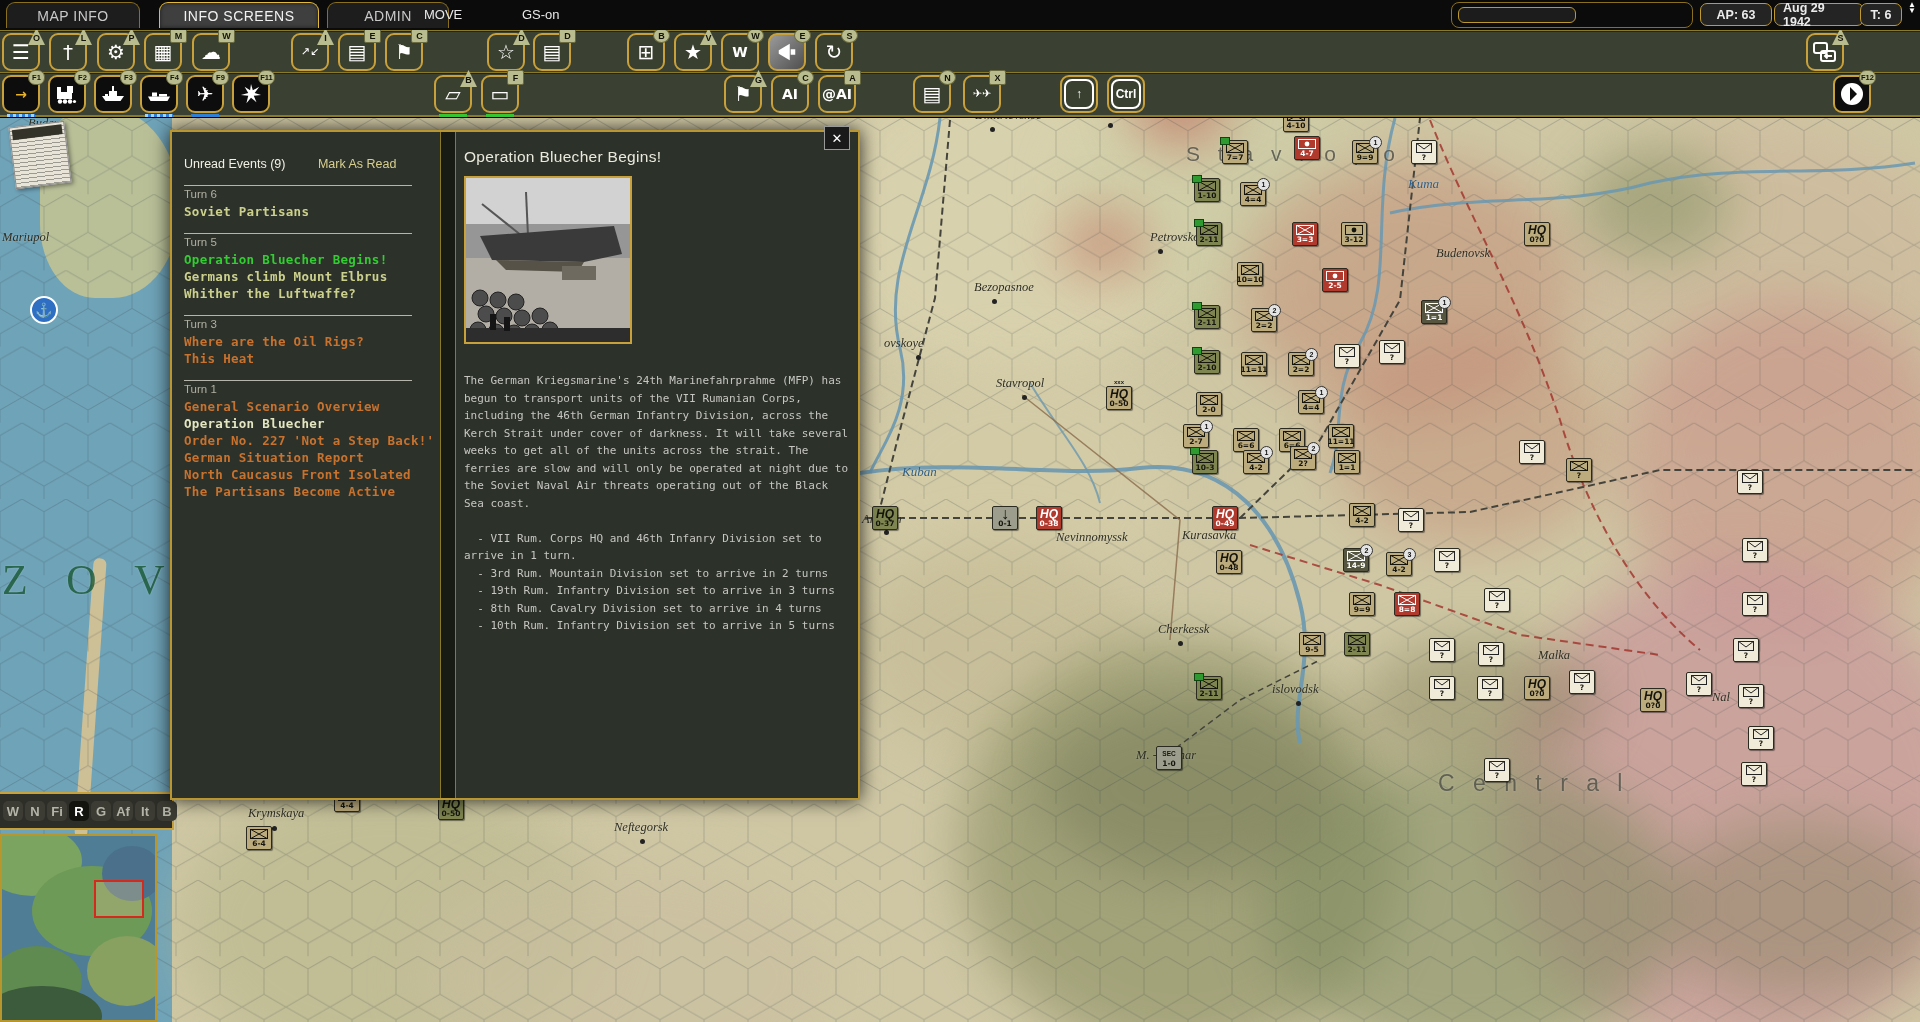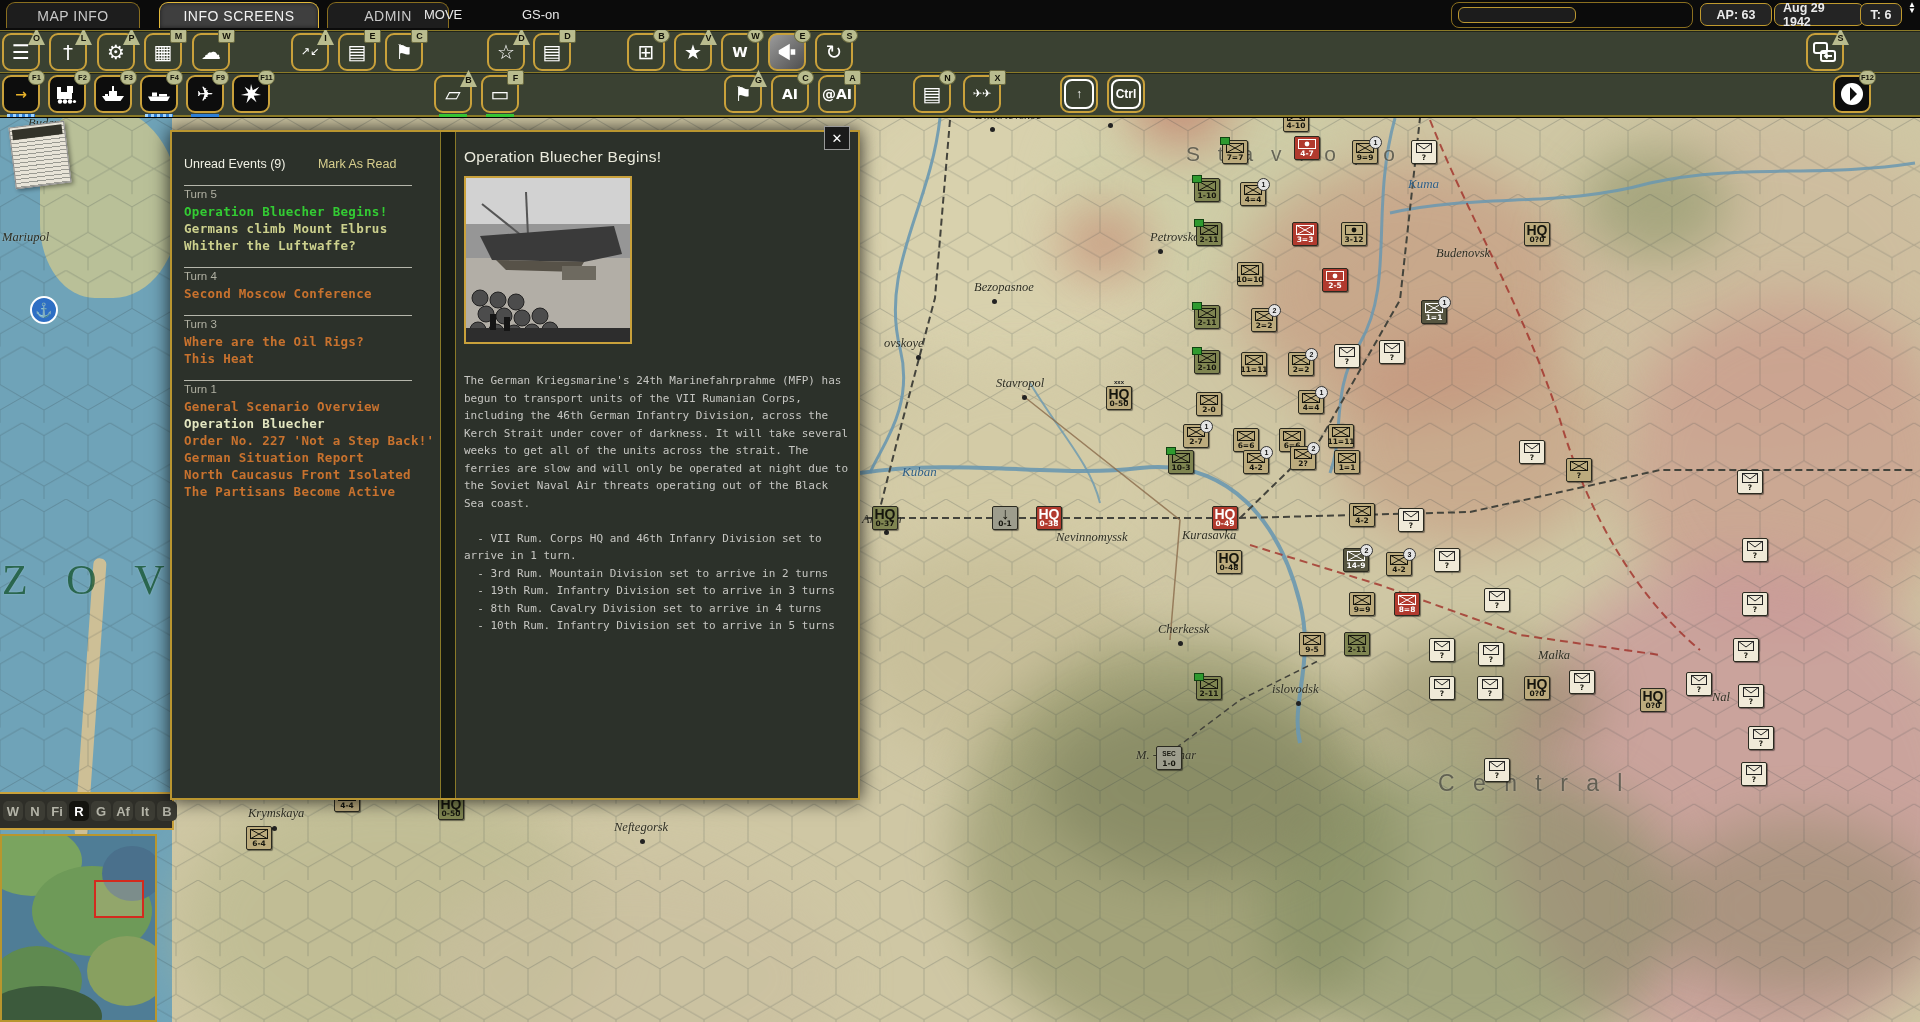--- a/index.html
+++ b/index.html
@@ -57,21 +57,21 @@
   .mapdot{position:absolute;width:5px;height:5px;border-radius:50%;background:#222;z-index:2;}
   .counter{position:absolute;width:26px;height:24px;border:1px solid #2a2a20;border-radius:2px;
         box-shadow:1px 1px 1px rgba(0,0,0,.45);display:flex;flex-direction:column;align-items:center;
         justify-content:center;z-index:3;box-sizing:border-box;}
   .c-tan{background:#bcab7d;} .c-olive{background:#7f8551;} .c-white{background:#f0ead8;}
   .c-red{background:#b13a2e;} .c-gray{background:#9d9d8d;} .c-dark{background:#565540;}
   .csym{height:11px;display:flex;align-items:center;color:#15150d;}
   .c-red .csym,.c-dark .csym{color:#fff;}
   .cval{font-family:"DejaVu Sans",sans-serif;font-weight:bold;font-size:7.5px;color:#15150d;line-height:9px;}
   .c-red .cval,.c-dark .cval{color:#fff;}
-  .hqtxt{font-size:14px;font-weight:bold;} .sectxt{font-size:6.5px;font-weight:bold;}
+  .hqtxt{font-size:12px;font-weight:bold;font-style:italic;} .sectxt{font-size:6.5px;font-weight:bold;}
   .cbadge{position:absolute;top:-5px;right:-5px;width:11px;height:11px;border-radius:50%;background:#e4e4e4;
         border:1px solid #333;font-size:7px;font-weight:bold;display:flex;align-items:center;justify-content:center;color:#111;z-index:4;}
   .cflag{position:absolute;top:-4px;left:-3px;width:8px;height:6px;background:#2f9a2f;border:1px solid #114411;z-index:4;}
   .ctop{position:absolute;top:-8px;left:0;right:0;text-align:center;font-size:6px;font-weight:bold;color:#222;}
   #newspaper{position:absolute;left:12px;top:6px;width:54px;height:60px;background:#e8e4d8;border:1px solid #888;
         transform:rotate(-7deg);z-index:4;box-shadow:2px 2px 4px #0006;
         background-image:repeating-linear-gradient(#e8e4d8 0 3px,#9a9a92 3px 4px);}
   #newspaper::before{content:"";position:absolute;left:2px;top:2px;right:2px;height:10px;background:#33332a;}
   #anchor{position:absolute;left:30px;top:178px;width:24px;height:24px;border-radius:50%;background:#2e6fc4;
         border:2px solid #fff;color:#fff;font-size:14px;display:flex;align-items:center;justify-content:center;z-index:4;}
@@ -656,21 +656,21 @@
       <div class="counter c-tan" style="left: 1328px; top: 306px;">
         <div class="csym">
           <svg width="18" height="10" viewBox="0 0 18 10">
             <rect x="0.5" y="0.5" width="17" height="9" fill="none" stroke="currentColor"></rect>
             <line x1="0" y1="0" x2="18" y2="10" stroke="currentColor"></line>
             <line x1="18" y1="0" x2="0" y2="10" stroke="currentColor"></line>
           </svg>
         </div>
         <div class="cval">11=11</div>
       </div>
-      <div class="counter c-olive" style="left: 1168px; top: 332px;">
+      <div class="counter c-olive" style="left: 1192px; top: 332px;">
         <div class="csym">
           <svg width="18" height="10" viewBox="0 0 18 10">
             <rect x="0.5" y="0.5" width="17" height="9" fill="none" stroke="currentColor"></rect>
             <line x1="0" y1="0" x2="18" y2="10" stroke="currentColor"></line>
             <line x1="18" y1="0" x2="0" y2="10" stroke="currentColor"></line>
           </svg>
         </div>
         <div class="cval">10-3</div>
         <span class="cflag"></span>
       </div>
@@ -1057,29 +1057,29 @@
 </div>
 
 <div id="dialog">
   <div id="closebtn">✕</div>
   <div id="evlist">
     <span id="unread">Unread Events (9)</span>
     <span id="markread">Mark As Read</span>
     <div id="groups">
         <div class="evgroup">
           <hr>
+          <div class="turnlbl">Turn 6</div>
+          <div class="evitem ev-kh">Soviet Partisans</div>
+        </div>
+        <div class="evgroup">
+          <hr>
           <div class="turnlbl">Turn 5</div>
           <div class="evitem ev-gr">Operation Bluecher Begins!</div>
           <div class="evitem ev-kh">Germans climb Mount Elbrus</div>
           <div class="evitem ev-kh">Whither the Luftwaffe?</div>
-        </div>
-        <div class="evgroup">
-          <hr>
-          <div class="turnlbl">Turn 4</div>
-          <div class="evitem ev-or">Second Moscow Conference</div>
         </div>
         <div class="evgroup">
           <hr>
           <div class="turnlbl">Turn 3</div>
           <div class="evitem ev-or">Where are the Oil Rigs?</div>
           <div class="evitem ev-or">This Heat</div>
         </div>
         <div class="evgroup">
           <hr>
           <div class="turnlbl">Turn 1</div>

